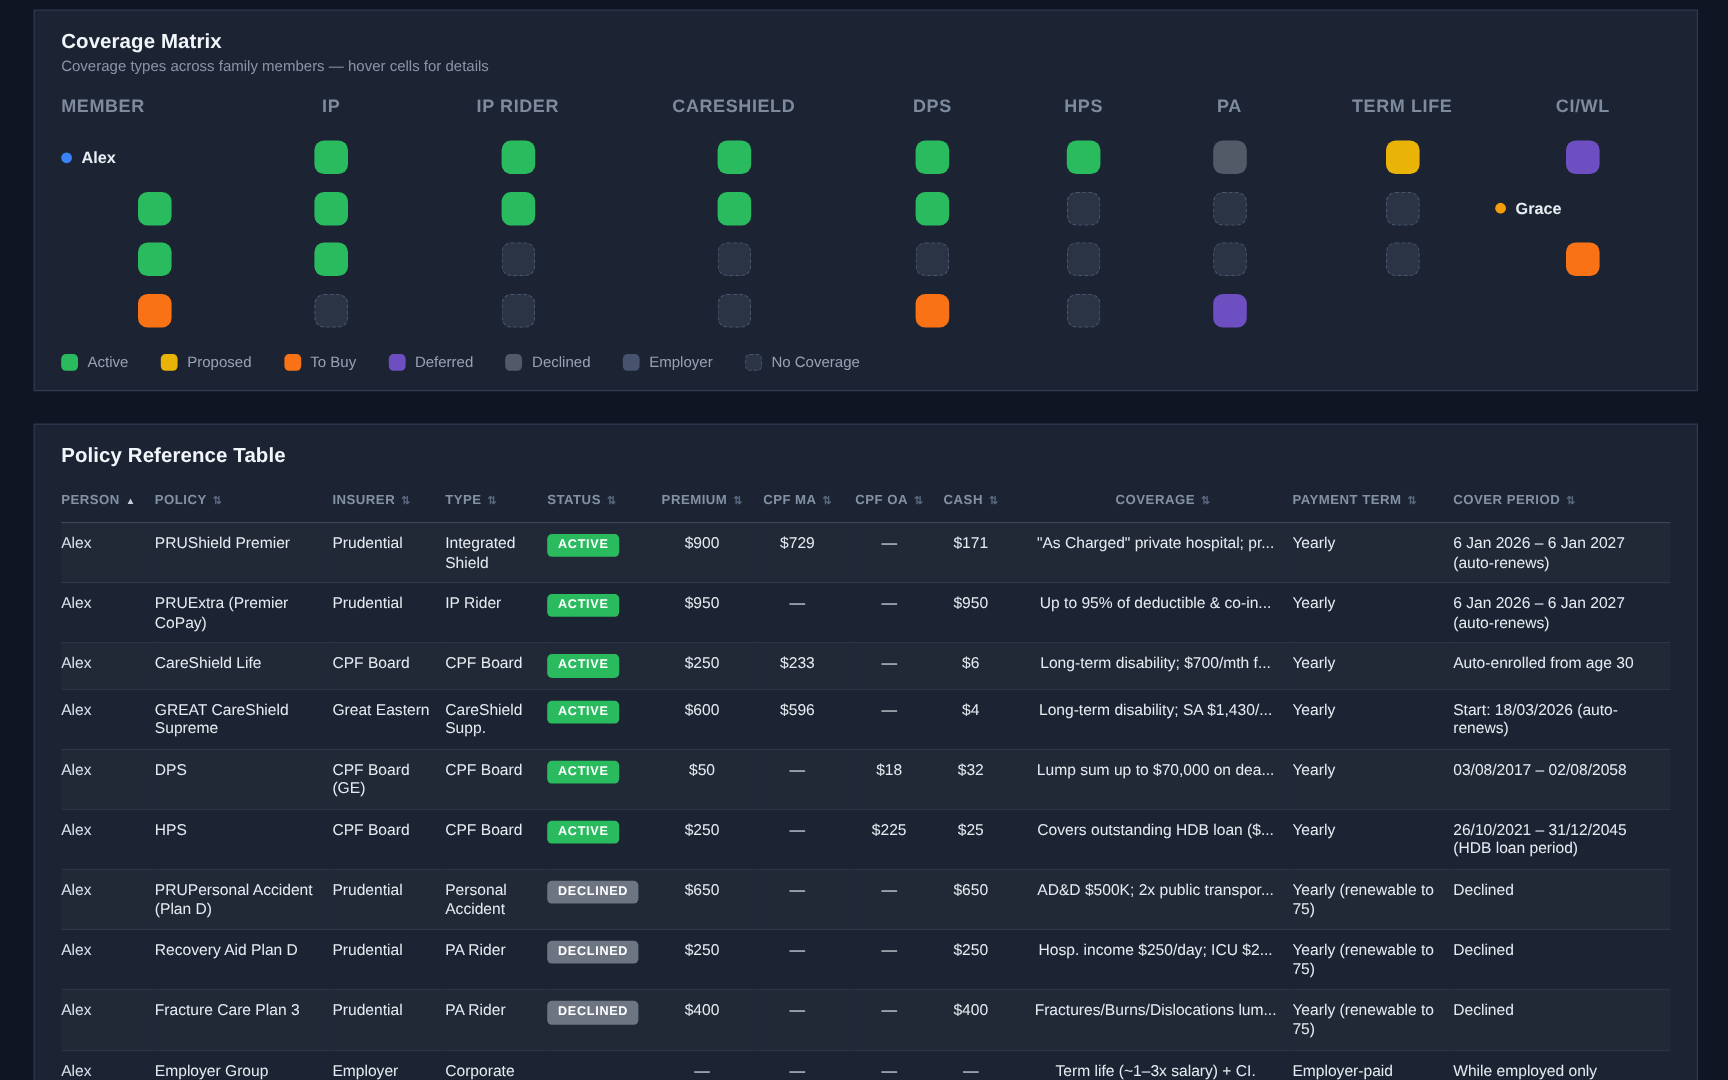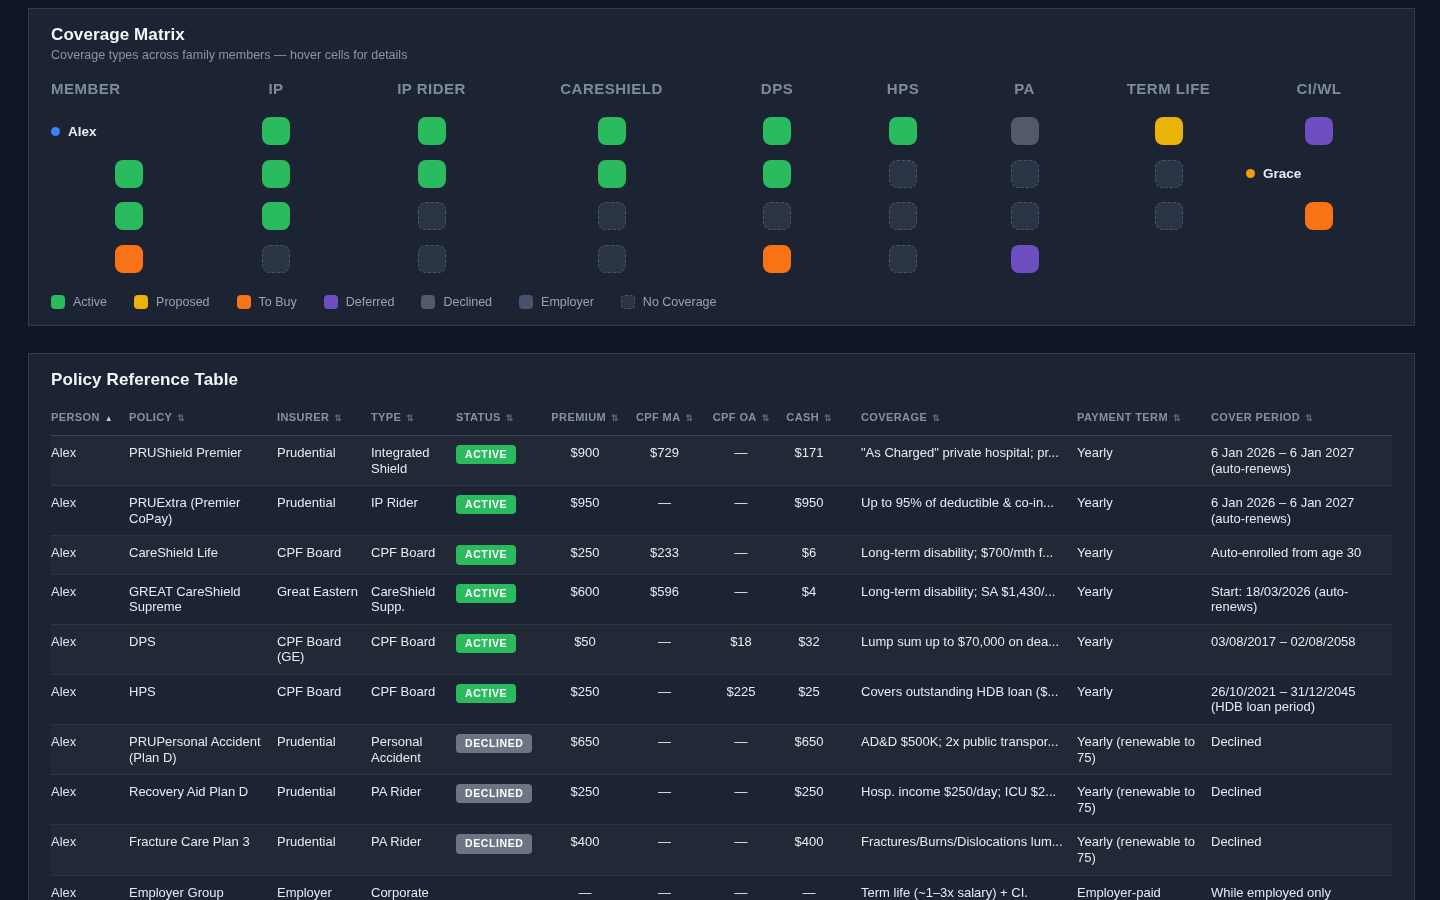--- a/index.html
+++ b/index.html
@@ -46,21 +46,21 @@
   .c0{width:78px}.c1{width:148px}.c2{width:94px}.c3{width:85px}.c4{width:94px}.c5{width:82px}
   .c6{width:77px}.c7{width:76px}.c8{width:60px}.c9{width:232px}.c10{width:134px}.c11{width:181px}
   th { text-align:left; padding:0 0 10px 0; border-bottom:1px solid rgba(148,163,184,.28); white-space:nowrap; }
   th .lbl { font-size:11px; font-weight:700; color:#8391a4; letter-spacing:.4px; }
   .sorticon { font-size:9px; color:#5a6880; margin-left:5px; }
   .sorticon.active { color:#c6d0dc; font-size:8px; }
   th.num { text-align:center; padding-right:12px; }
   td { padding:9px 12px 9px 0; font-size:13px; color:#e7ebf1; vertical-align:top; line-height:1.2; }
   tbody tr + tr td { border-top:1px solid rgba(148,163,184,.13); }
   td.num { text-align:center; padding-right:12px; }
-  td.covcol, th.covcol { padding-left:16px; }
+  td.covcol, th.covcol { padding-left:16px;text-align:center; }
   td.pcol { color:#dbe2ea; }
   tbody tr:nth-child(odd) { background:rgba(255,255,255,.025); }
   .badge {
     display:inline-block; padding:3px 9px; border-radius:4px;
     font-size:10.5px; font-weight:700; letter-spacing:.6px; color:#ffffff; line-height:1.25;
   }
 </style>
 </head>
 <body>
 

